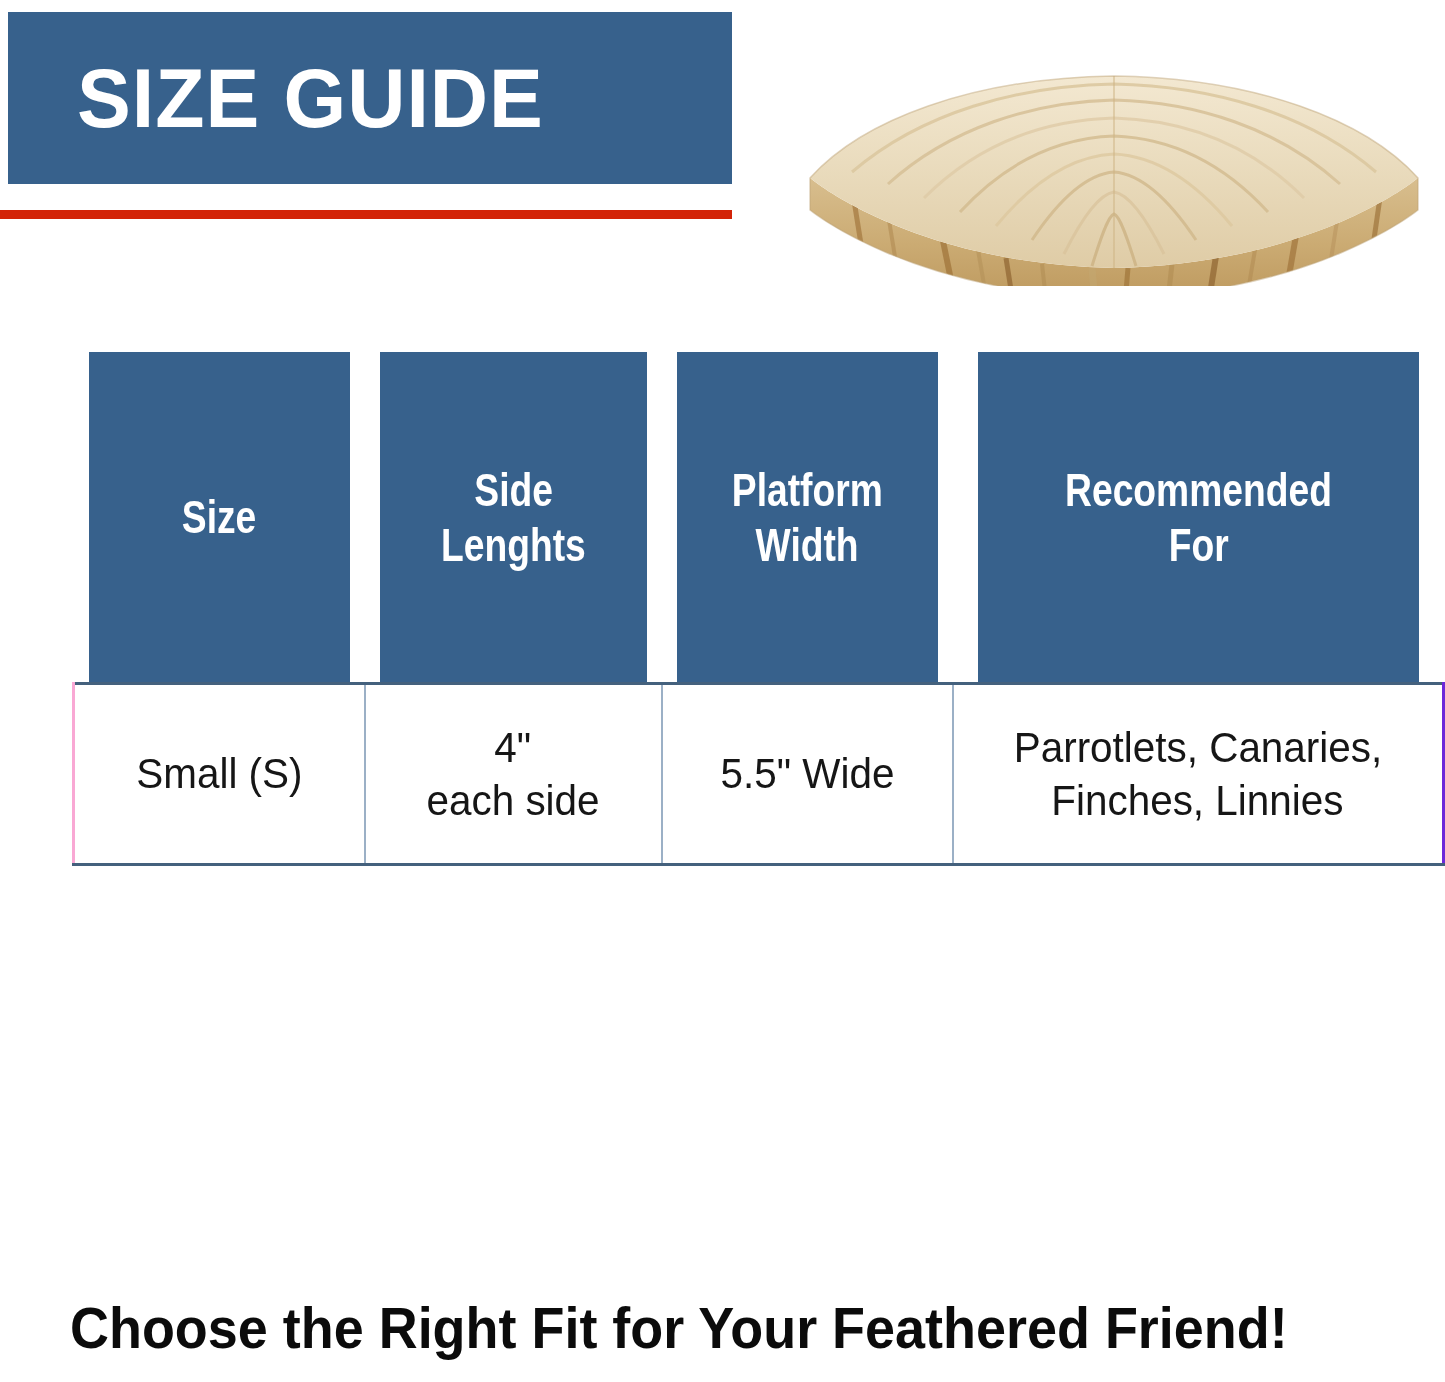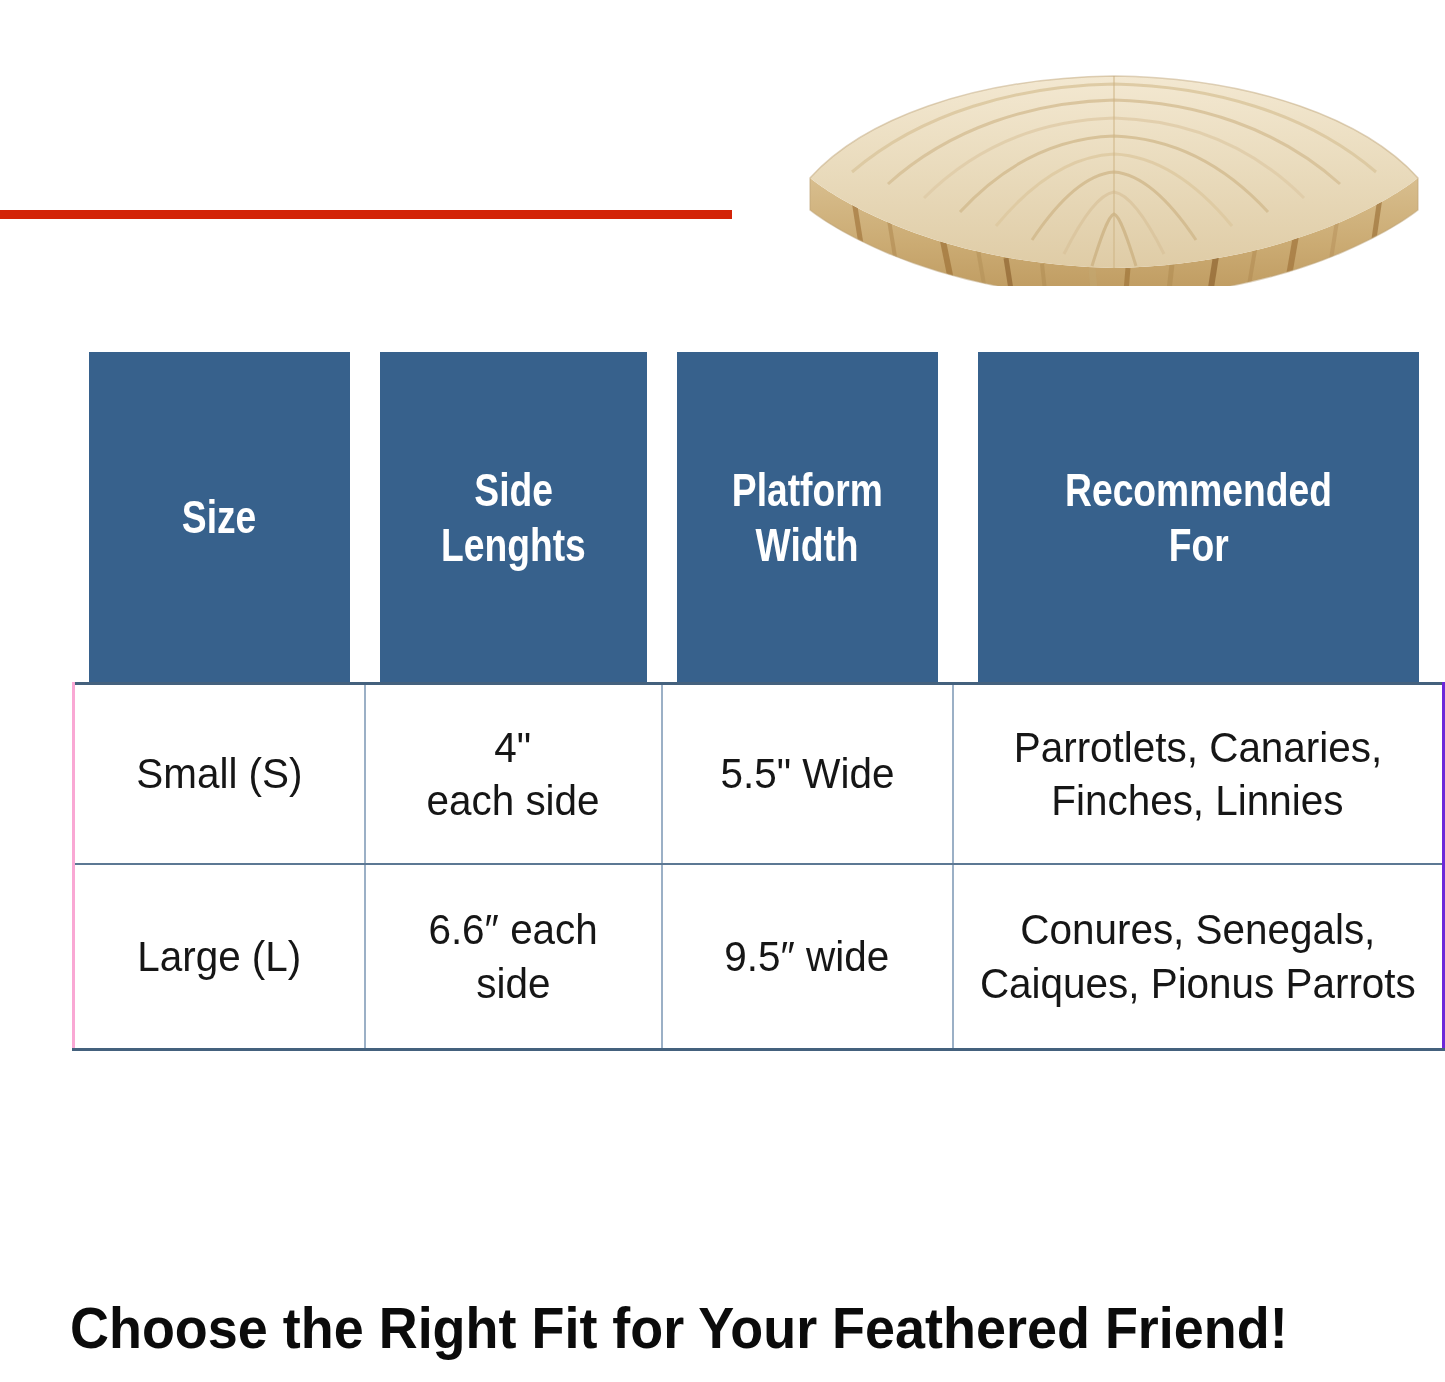--- a/index.html
+++ b/index.html
@@ -133,20 +133,23 @@
     white-space: nowrap;
     transform: scaleX(0.93);
     transform-origin: left top;
   }
 </style>
 </head>
 <body>
 
 <div id="page">
 
+  <div class="banner">
+    <div class="banner-title">SIZE GUIDE</div>
+  </div>
   <div class="accent-rule"></div>
 
   <div class="product">
     <svg viewBox="0 0 644 218" xmlns="http://www.w3.org/2000/svg">
       <defs>
         <linearGradient id="topFace" x1="0" y1="0" x2="0" y2="1">
           <stop offset="0%" stop-color="#F3E8D1"></stop>
           <stop offset="45%" stop-color="#EADCBE"></stop>
           <stop offset="100%" stop-color="#DFCCA6"></stop>
         </linearGradient>
@@ -234,34 +237,18 @@
           <span class="cell-txt">each side</span>
         </td>
         <td>
           <span class="cell-txt">5.5" Wide</span>
         </td>
         <td>
           <span class="cell-txt">Parrotlets, Canaries,</span><br>
           <span class="cell-txt">Finches, Linnies</span>
         </td>
       </tr>
-      <tr class="row-l">
-        <td>
-          <span class="cell-txt">Large (L)</span>
-        </td>
-        <td>
-          <span class="cell-txt">6.6″ each</span><br>
-          <span class="cell-txt">side</span>
-        </td>
-        <td>
-          <span class="cell-txt">9.5″ wide</span>
-        </td>
-        <td>
-          <span class="cell-txt">Conures, Senegals,</span><br>
-          <span class="cell-txt">Caiques, Pionus Parrots</span>
-        </td>
-      </tr>
     </tbody>
   </table>
 
   <div class="tagline">Choose the Right Fit for Your Feathered Friend!</div>
 
 </div>
 
 </body></html>

